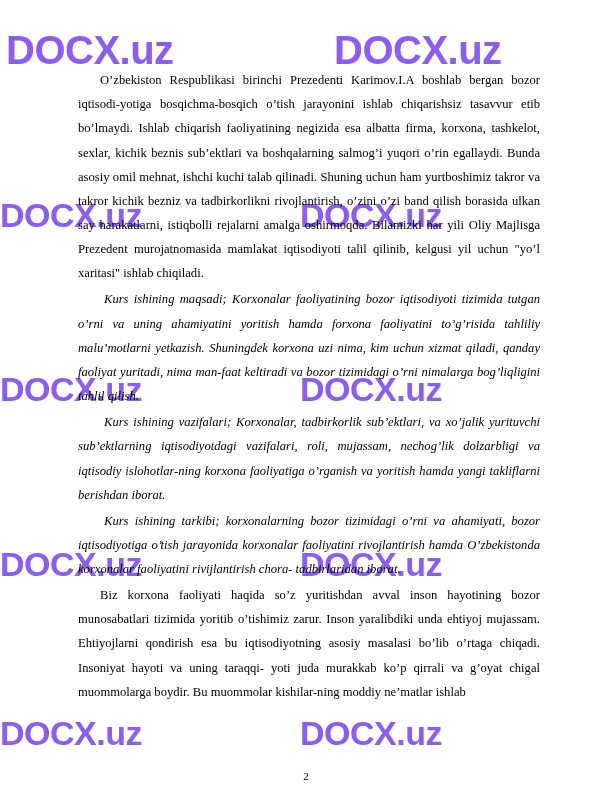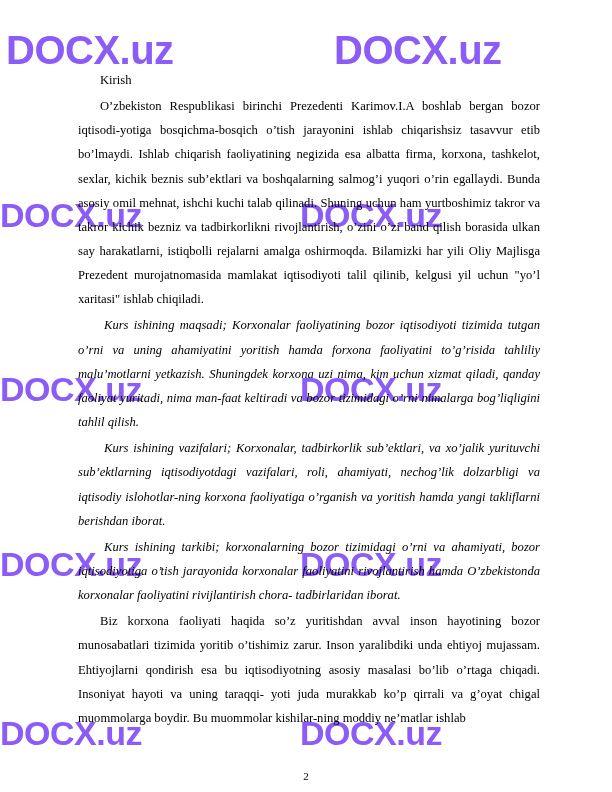--- a/index.html
+++ b/index.html
@@ -79,22 +79,21 @@
     <div class="wm wm-mid" style="top: 370px; left: 0px;">DOCX.uz</div>
     <div class="wm wm-mid" style="top: 370px; left: 300px;">DOCX.uz</div>
     <div class="wm wm-mid" style="top: 545px; left: 0px;">DOCX.uz</div>
     <div class="wm wm-mid" style="top: 545px; left: 300px;">DOCX.uz</div>
     <div class="wm wm-mid" style="top: 714px; left: 0px;">DOCX.uz</div>
     <div class="wm wm-mid" style="top: 714px; left: 300px;">DOCX.uz</div>
   </div>
 
 <div id="page">
   <div id="body-text">
-      <p class="first">Kirish</p>
       <p class="first">O’zbekiston Respublikasi birinchi Prezedenti Karimov.I.A boshlab bergan bozor iqtisodi-yotiga bosqichma-bosqich o’tish jarayonini ishlab chiqarishsiz tasavvur etib bo’lmaydi. Ishlab chiqarish faoliyatining negizida esa albatta firma, korxona, tashkelot, sexlar, kichik beznis sub’ektlari va boshqalarning salmog’i yuqori o’rin egallaydi. Bunda asosiy omil mehnat, ishchi kuchi talab qilinadi. Shuning uchun ham yurtboshimiz takror va takror kichik bezniz va tadbirkorlikni rivojlantirish, o’zini o’zi band qilish borasida ulkan say harakatlarni, istiqbolli rejalarni amalga oshirmoqda. Bilamizki har yili Oliy Majlisga Prezedent murojatnomasida mamlakat iqtisodiyoti talil qilinib, kelgusi yil uchun "yo’l xaritasi" ishlab chiqiladi.</p>
       <p class="ind">Kurs ishining maqsadi; Korxonalar faoliyatining bozor iqtisodiyoti tizimida tutgan o’rni va uning ahamiyatini yoritish hamda forxona faoliyatini to’g’risida tahliliy malu’motlarni yetkazish. Shuningdek korxona uzi nima, kim uchun xizmat qiladi, qanday faoliyat yuritadi, nima man-faat keltiradi va bozor tizimidagi o’rni nimalarga bog’liqligini tahlil qilish.</p>
-      <p class="ind">Kurs ishining vazifalari; Korxonalar, tadbirkorlik sub’ektlari, va xo’jalik yurituvchi sub’ektlarning iqtisodiyotdagi vazifalari, roli, ahamiyati, nechog’lik dolzarbligi va iqtisodiy islohotlar-ning korxona faoliyatiga o’rganish va yoritish hamda yangi takliflarni berishdan iborat.</p>
+      <p class="ind">Kurs ishining vazifalari; Korxonalar, tadbirkorlik sub’ektlari, va xo’jalik yurituvchi sub’ektlarning iqtisodiyotdagi vazifalari, roli, mujassam, nechog’lik dolzarbligi va iqtisodiy islohotlar-ning korxona faoliyatiga o’rganish va yoritish hamda yangi takliflarni berishdan iborat.</p>
       <p class="ind">Kurs ishining tarkibi; korxonalarning bozor tizimidagi o’rni va ahamiyati, bozor iqtisodiyotiga o’tish jarayonida korxonalar faoliyatini rivojlantirish hamda O’zbekistonda korxonalar faoliyatini rivijlantirish chora- tadbirlaridan iborat.</p>
       <p class="first">Biz korxona faoliyati haqida so’z yuritishdan avval inson hayotining bozor munosabatlari tizimida yoritib o’tishimiz zarur. Inson yaralibdiki unda ehtiyoj mujassam. Ehtiyojlarni qondirish esa bu iqtisodiyotning asosiy masalasi bo’lib o’rtaga chiqadi. Insoniyat hayoti va uning taraqqi- yoti juda murakkab ko’p qirrali va g’oyat chigal muommolarga boydir. Bu muommolar kishilar-ning moddiy ne’matlar ishlab</p>
     </div>
 </div>
 
 <div class="pagenum">2</div>
 
 </body></html>

